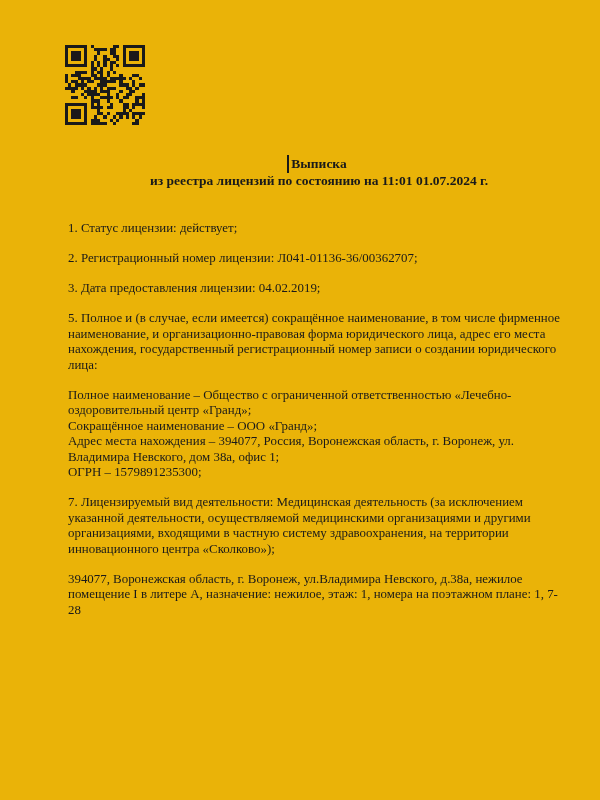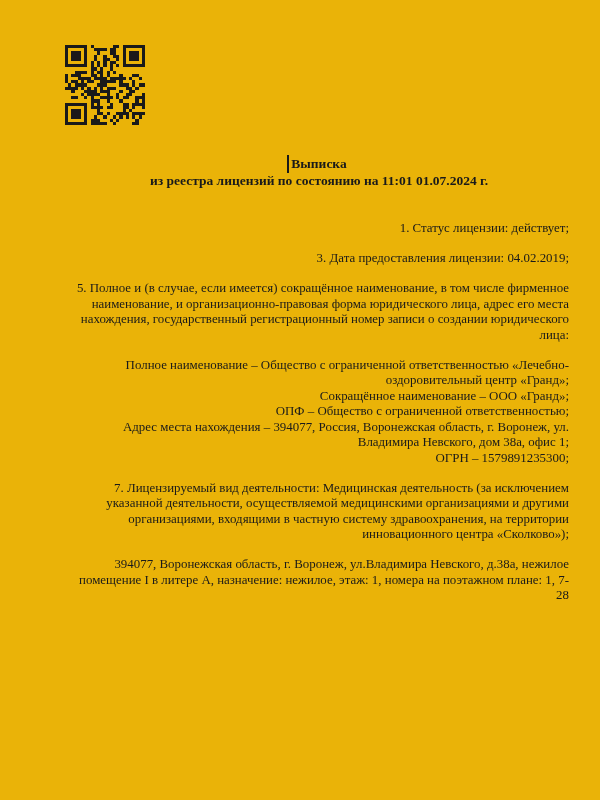--- a/index.html
+++ b/index.html
@@ -38,21 +38,21 @@
     height: 18px;
     background: #1a1a1a;
   }
   .doc-body {
     position: absolute;
     left: 68px;
     top: 221px;
     width: 501px;
     font-size: 12.9px;
     line-height: 15.5px;
-    text-align: right;
+    text-align: left;
   }
   .para { margin: 0 0 14.5px 0; }
 </style>
 </head>
 <body>
 
 <div class="page">
 
   <svg id="qr" class="qr" viewBox="0 0 25 25" shape-rendering="crispEdges">
       <rect x="0" y="0" width="1" height="1" fill="#1a1a1a"></rect>
@@ -368,29 +368,31 @@
   <div class="title-block">
     <div>Выписка</div>
     <div>из реестра лицензий по состоянию на 11:01 01.07.2024 г.</div>
   </div>
 
   <div id="doc-body" class="doc-body">
       <div class="para">
         <div>1. Статус лицензии: действует;</div>
       </div>
       <div class="para">
+        <div>2. Регистрационный номер лицензии: Л041-01136-36/00362707;</div>
+      </div>
+      <div class="para">
         <div>3. Дата предоставления лицензии: 04.02.2019;</div>
       </div>
       <div class="para">
         <div>5. Полное и (в случае, если имеется) сокращённое наименование, в том числе фирменное наименование, и организационно-правовая форма юридического лица, адрес его места нахождения, государственный регистрационный номер записи о создании юридического лица:</div>
       </div>
       <div class="para">
         <div>Полное наименование – Общество с ограниченной ответственностью «Лечебно-оздоровительный центр «Гранд»;</div>
         <div>Сокращённое наименование – ООО «Гранд»;</div>
-        <div>ОПФ – Общество с ограниченной ответственностью;</div>
         <div>Адрес места нахождения – 394077, Россия, Воронежская область, г. Воронеж, ул. Владимира Невского, дом 38а, офис 1;</div>
         <div>ОГРН – 1579891235300;</div>
       </div>
       <div class="para">
         <div>7. Лицензируемый вид деятельности: Медицинская деятельность (за исключением указанной деятельности, осуществляемой медицинскими организациями и другими организациями, входящими в частную систему здравоохранения, на территории инновационного центра «Сколково»);</div>
       </div>
       <div class="para">
         <div>394077, Воронежская область, г. Воронеж, ул.Владимира Невского, д.38а, нежилое помещение I в литере А, назначение: нежилое, этаж: 1, номера на поэтажном плане: 1, 7-28</div>
       </div>
     </div>

